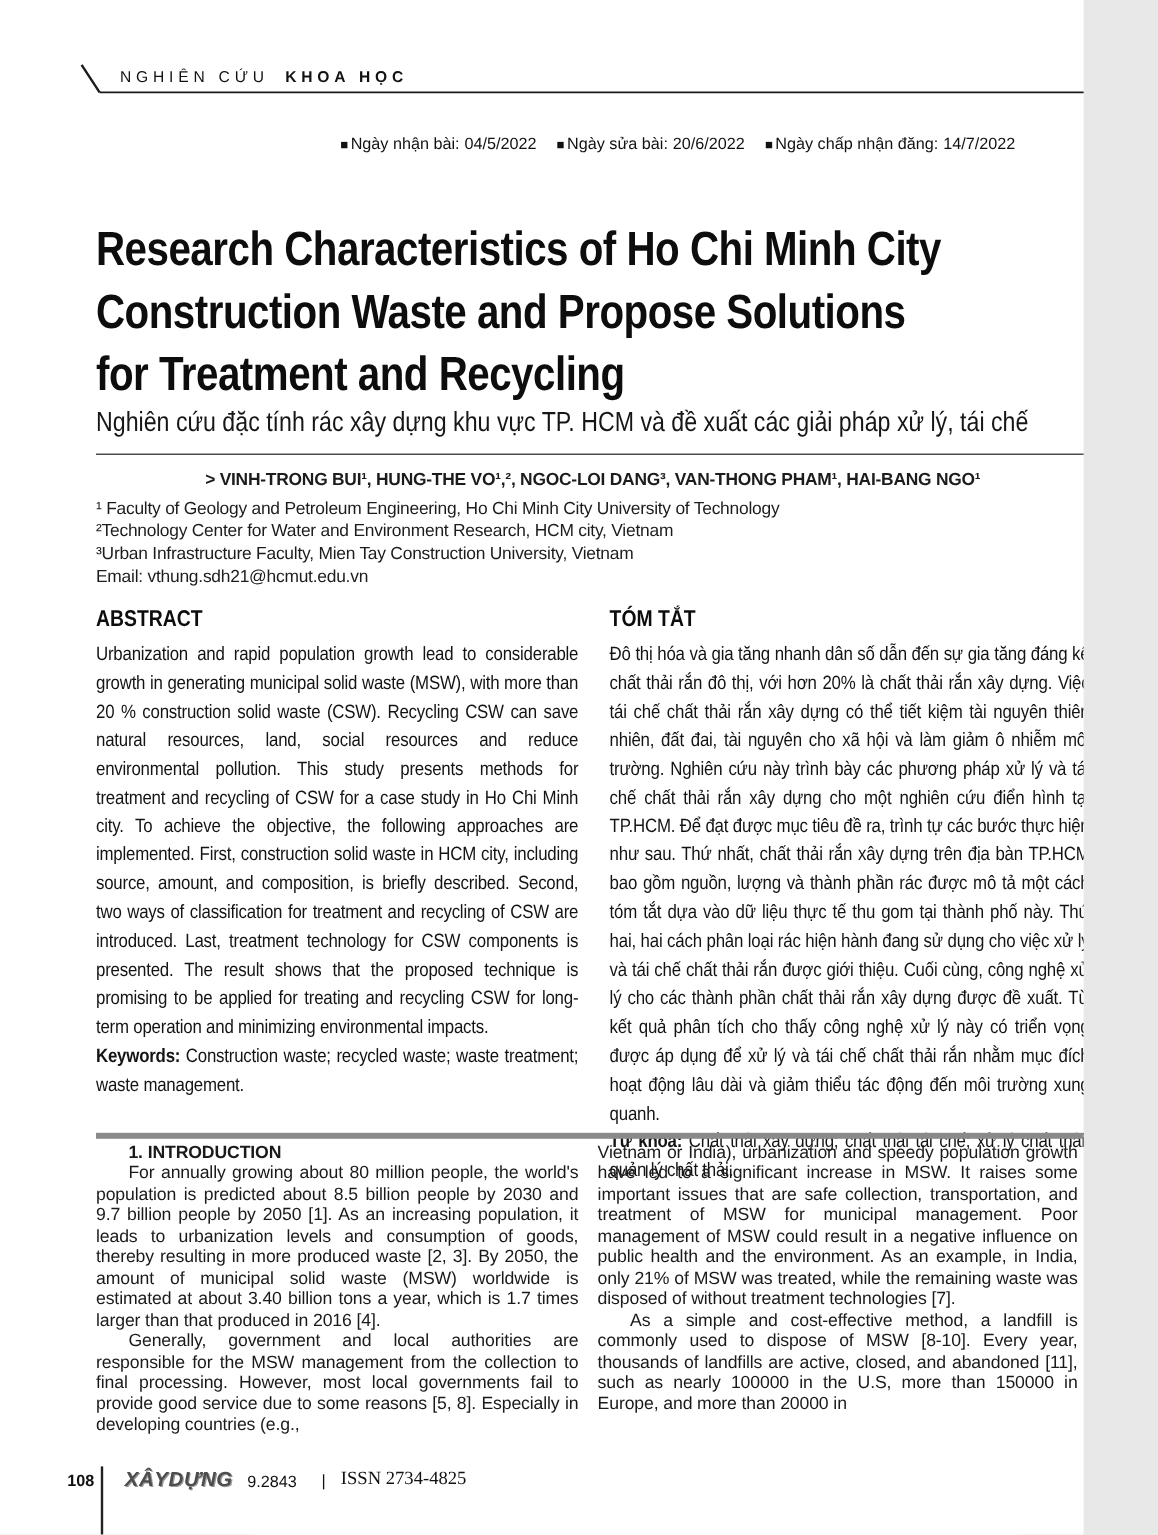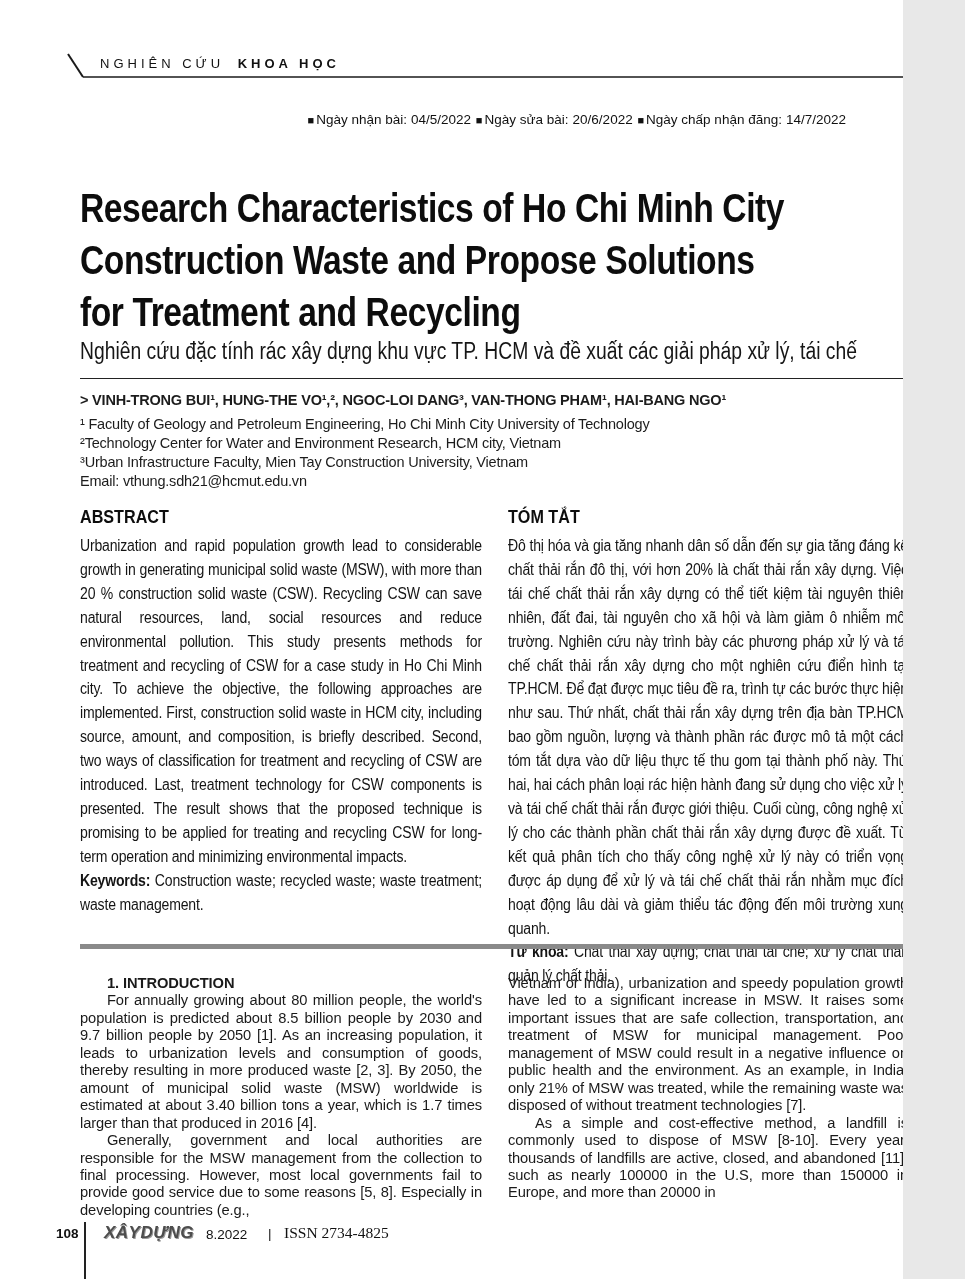--- a/index.html
+++ b/index.html
@@ -17,42 +17,42 @@
     position:absolute;left:100px;top:56px;
     font-size:13px;letter-spacing:4px;color:#111;
     white-space:nowrap;
   }
   .hdr-label .light{font-weight:400;}
   .hdr-label .bold{font-weight:700;margin-left:6px;}
   .date-line{
     position:absolute;right:57px;top:112px;
     font-size:13.5px;color:#111;white-space:nowrap;
   }
-  .date-group{margin-left:1px;}
+  .date-group{margin-left:13px;}
   .date-group .bullet{font-size:11px;margin-right:2px;}
   .date-group .lbl{margin-right:4px;}
   
   .title-block{position:absolute;left:80px;top:182px;width:828px;}
   .title-line{
     font-weight:700;font-size:40px;line-height:52px;
     letter-spacing:-0.5px;white-space:nowrap;
     transform:scaleX(0.84);transform-origin:0 0;color:#0d0d0d;
   }
   .subtitle{
     position:absolute;left:80px;top:338px;width:990px;
     font-size:23px;font-weight:400;white-space:nowrap;
     transform:scaleX(0.84);transform-origin:0 0;color:#161616;
   }
   .title-rule{
     position:absolute;left:80px;top:378px;width:828px;height:0;
     border-top:1.5px solid #222;
   }
   
   .authors{position:absolute;left:80px;top:392px;width:828px;font-size:14px;}
-  .author-names{font-weight:700;font-size:14.5px;margin-bottom:7px;letter-spacing:-0.2px;}
+  .author-names{font-weight:700;font-size:14.5px;margin-bottom:7px;letter-spacing:-0.2px;text-align:center;}
   .affil{font-size:14.5px;line-height:19px;letter-spacing:-0.2px;}
   
   .abs-wrap{
     position:absolute;left:80px;top:506px;width:828px;
     display:grid;grid-template-columns:402px 400px;column-gap:26px;
   }
   .abs-heading{
     font-weight:700;font-size:19px;white-space:nowrap;
     transform:scaleX(0.85);transform-origin:0 0;
     margin:0 0 6px 0;color:#0d0d0d;
@@ -65,22 +65,22 @@
   }
   .abs-condensed p{margin:0;}
   .kw-label{font-weight:700;}
   
   .gray-divider{
     position:absolute;left:80px;top:944px;width:828px;height:5px;
     background:#8a8a8a;
   }
   
   .intro-wrap{
-    position:absolute;left:80px;top:975px;width:828px;
-    display:grid;grid-template-columns:402px 400px;column-gap:26px;
+    position:absolute;left:80px;top:953px;width:828px;
+    display:grid;grid-template-columns:402px 400px;column-gap:16px;
   }
   .intro-col{
     font-size:14.7px;line-height:17.45px;text-align:justify;
     color:#1a1a1a;letter-spacing:-0.1px;
   }
   .intro-heading{
     font-weight:700;font-size:14.7px;margin:0 0 4px 0;
     padding-left:27px;text-align:left;
   }
   .intro-col p{margin:0;}
@@ -176,18 +176,18 @@
     <div class="intro-col">
       <p>Vietnam or India), urbanization and speedy population growth have led to a significant increase in MSW. It raises some important issues that are safe collection, transportation, and treatment of MSW for municipal management. Poor management of MSW could result in a negative influence on public health and the environment. As an example, in India, only 21% of MSW was treated, while the remaining waste was disposed of without treatment technologies [7].</p>
       <p class="indent">As a simple and cost-effective method, a landfill is commonly used to dispose of MSW [8-10]. Every year, thousands of landfills are active, closed, and abandoned [11], such as nearly 100000 in the U.S, more than 150000 in Europe, and more than 20000 in</p>
     </div>
   </div>
 
   <div class="footer">
     <span class="page-num">108</span>
     <span class="vrule"></span>
     <span class="logo">XÂYDỰNG</span>
-    <span class="issue">8.2022</span>
+    <span class="issue">9.2843</span>
     <span class="sep">|</span>
     <span class="issn">ISSN 2734-4825</span>
   </div>
 
 </div>
 
 </body></html>

